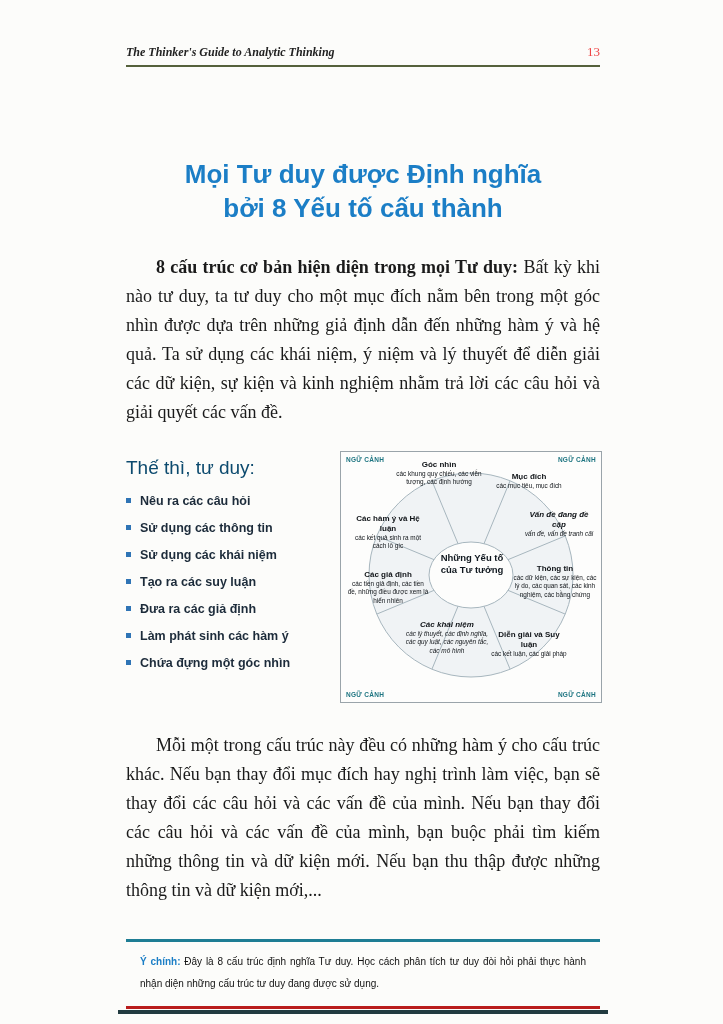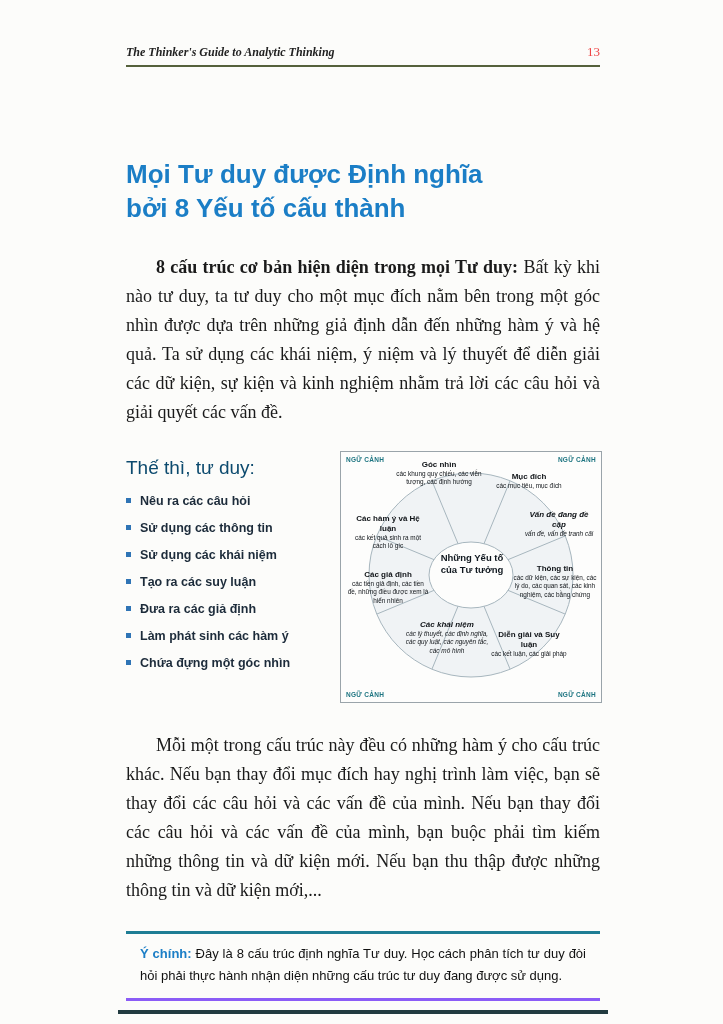--- a/index.html
+++ b/index.html
@@ -16,20 +16,21 @@
   .page-header{
     display:flex;justify-content:space-between;align-items:flex-end;
     padding-top:44px;padding-bottom:5px;
     border-bottom:2px solid #55613c;
   }
   .book-title{font-style:italic;font-weight:bold;font-size:12px;color:#222;}
   .page-number{font-size:13px;color:#ef4444;}
   
   .chapter-title{
     margin-top:90px;
+    text-align:center;
     font-family:"Liberation Sans", sans-serif;
     font-weight:bold;
     font-size:26px;line-height:34px;
     color:#1b7ec6;
   }
   
   .para{
     margin-top:28px;
     font-size:18px;line-height:29px;
     text-align:justify;
@@ -74,26 +75,26 @@
     position:absolute;text-align:center;color:#101418;
   }
   .seg .seg-title{font-size:8px;font-weight:bold;line-height:1.25;}
   .seg .seg-desc{font-size:6.4px;line-height:1.3;}
   .center-label{
     position:absolute;left:88px;top:100px;width:86px;
     text-align:center;font-size:9.5px;font-weight:bold;color:#10181f;line-height:1.3;
   }
   
   .key-idea{
-    margin-top:26px;
+    margin-top:34px;
     border-top:3px solid #1e7d94;
-    border-bottom:3px solid #8b5cf6;
+    border-bottom:3px solid #b91c1c;
     padding:9px 14px 11px 14px;
     font-family:"Liberation Sans", sans-serif;
-    font-size:13px;line-height:22px;color:#111;
+    font-size:10px;line-height:22px;color:#111;
     text-align:justify;
   }
   .key-idea b{color:#1b7ec6;}
   
   .footer-rule{
     position:absolute;left:118px;width:490px;bottom:10px;height:4px;
     background:#223b40;
   }
 </style>
 </head>

